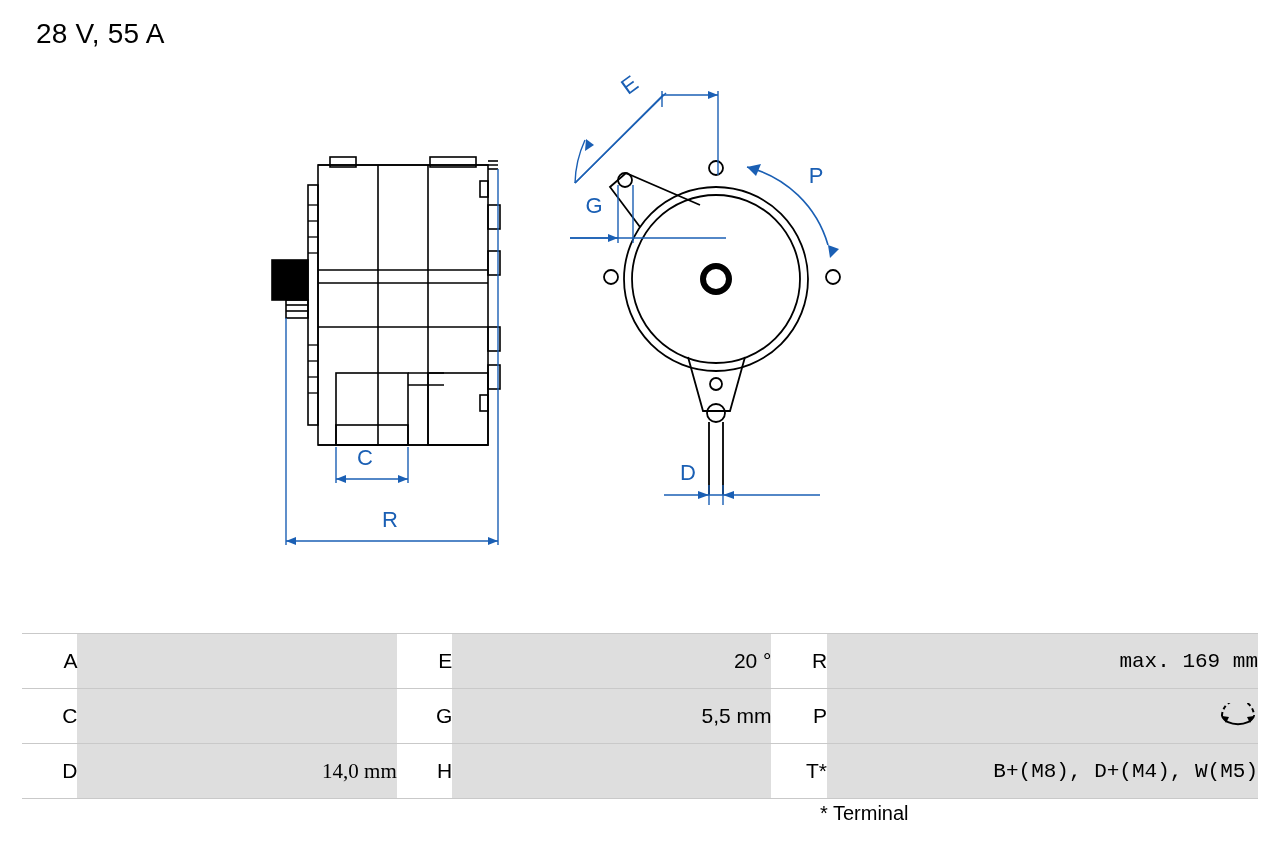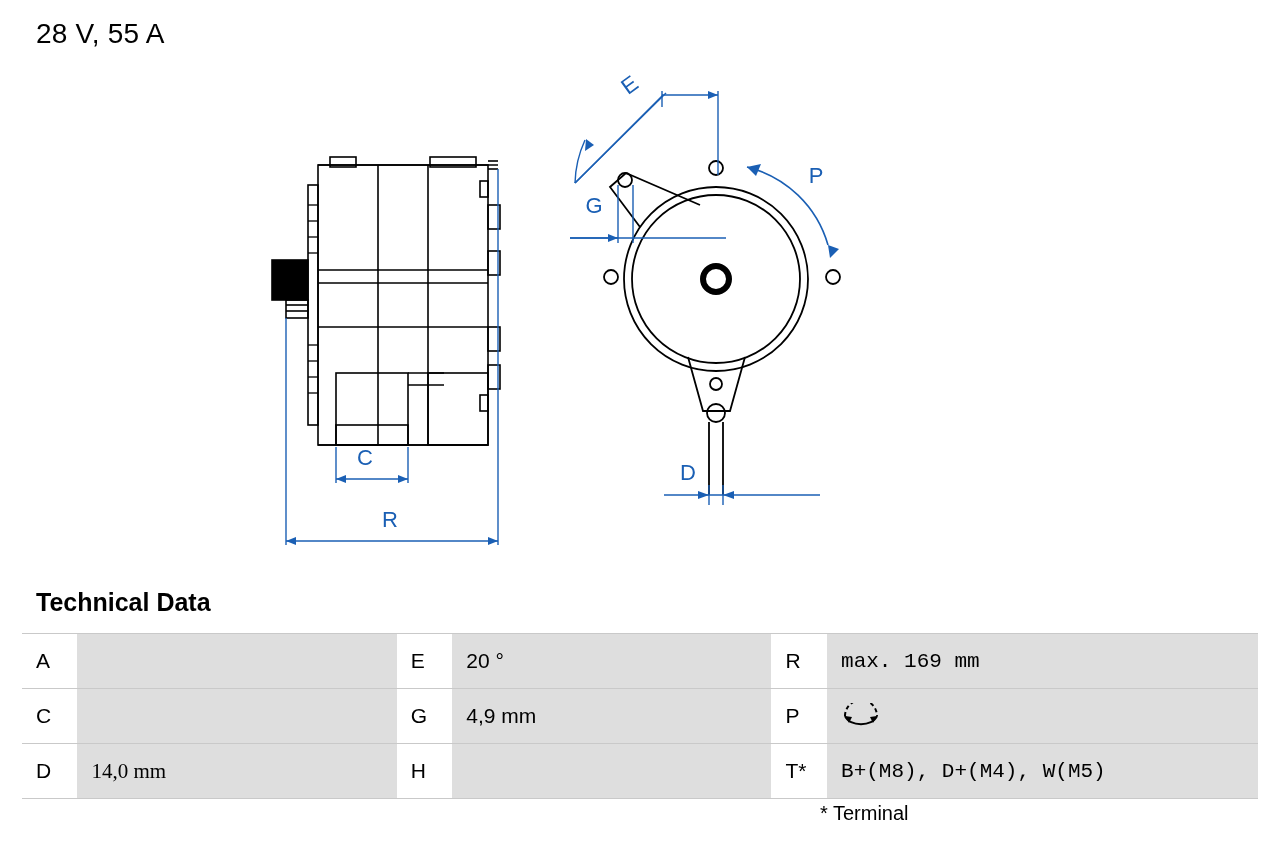--- a/index.html
+++ b/index.html
@@ -12,20 +12,21 @@
     height: 853px;
     font-family: "Liberation Sans", sans-serif;
     color: #000000;
     position: relative;
     overflow: hidden;
   }
   .page {
     position: relative;
     width: 1280px;
     height: 853px;
+    text-align: right;
   }
   .title {
     position: absolute;
     left: 36px;
     top: 18px;
     font-size: 28px;
     font-weight: 400;
     letter-spacing: 0.2px;
     color: #000;
   }
@@ -215,37 +216,36 @@
       <line x1="723" y1="430" x2="723" y2="450"></line>
       <path d="M709 440 l-11 -4 l0 8 z" fill="#1a5fb4" stroke="none"></path>
       <path d="M723 440 l11 -4 l0 8 z" fill="#1a5fb4" stroke="none"></path>
     </g>
     <text x="634" y="36" text-anchor="middle" font-family="Liberation Sans, sans-serif" font-size="22" fill="#1a5fb4" transform="rotate(-36 634 36)">E</text>
     <text x="594" y="158" text-anchor="middle" font-family="Liberation Sans, sans-serif" font-size="22" fill="#1a5fb4">G</text>
     <text x="816" y="128" text-anchor="middle" font-family="Liberation Sans, sans-serif" font-size="22" fill="#1a5fb4">P</text>
     <text x="688" y="425" text-anchor="middle" font-family="Liberation Sans, sans-serif" font-size="22" fill="#1a5fb4">D</text>
   </svg>
 
-  <div class="tech-heading">Technical Data</div>
 
   <table class="tech">
     <tbody>
       <tr>
         <td class="key">A</td>
         <td class="val v1 empty"></td>
         <td class="key">E</td>
         <td class="val v2">20 °</td>
         <td class="key">R</td>
         <td class="val v3">max. 169 mm</td>
       </tr>
       <tr>
         <td class="key">C</td>
         <td class="val v1 empty"></td>
         <td class="key">G</td>
-        <td class="val v2">4,9 mm</td>
+        <td class="val v2">5,5 mm</td>
         <td class="key">P</td>
         <td class="val v3">
           <span class="p-icon">
             <svg width="40" height="26" viewBox="0 0 40 26" xmlns="http://www.w3.org/2000/svg">
               <path d="M4 13 A 16 16 0 0 1 36 13" fill="none" stroke="#000" stroke-width="2" stroke-dasharray="4 3"></path>
               <path d="M4 13 C 8 24, 32 24, 36 13" fill="none" stroke="#000" stroke-width="2"></path>
               <path d="M4 13 l7 1 l-3 6 z" fill="#000"></path>
               <path d="M36 13 l-7 1 l3 6 z" fill="#000"></path>
             </svg>
           </span>

